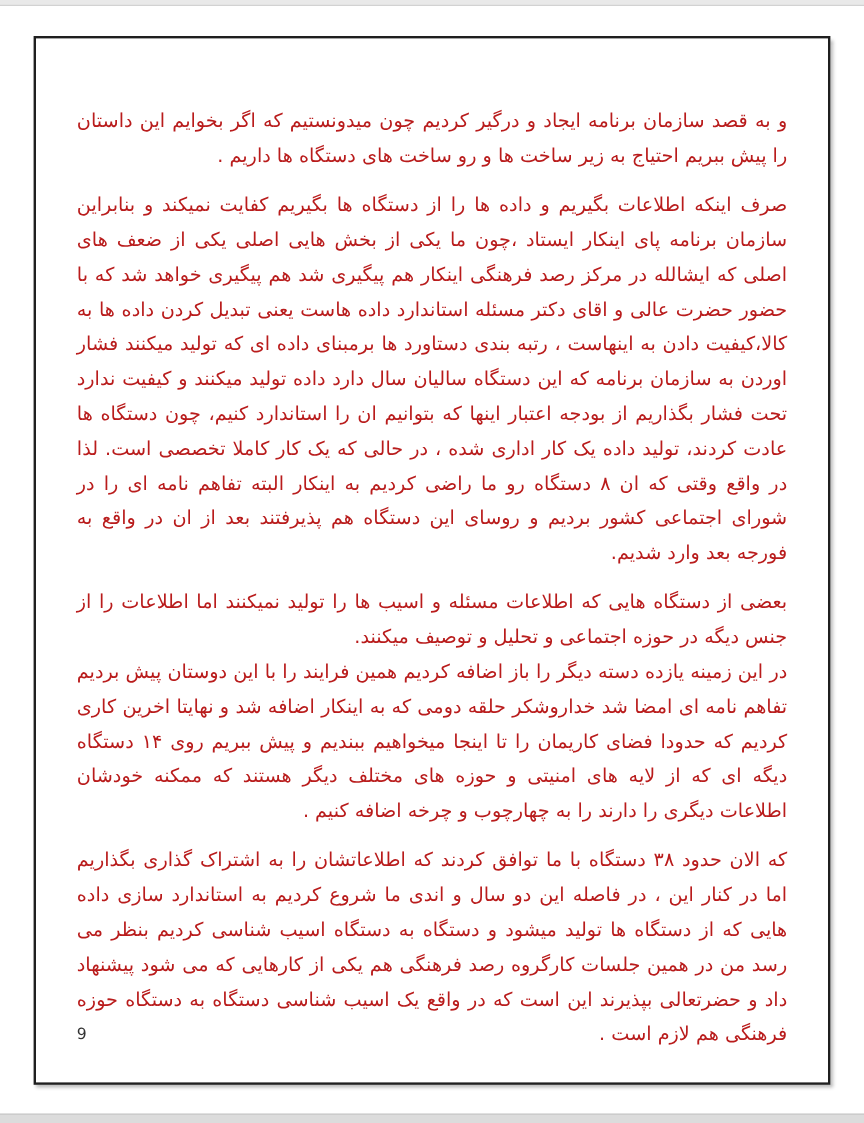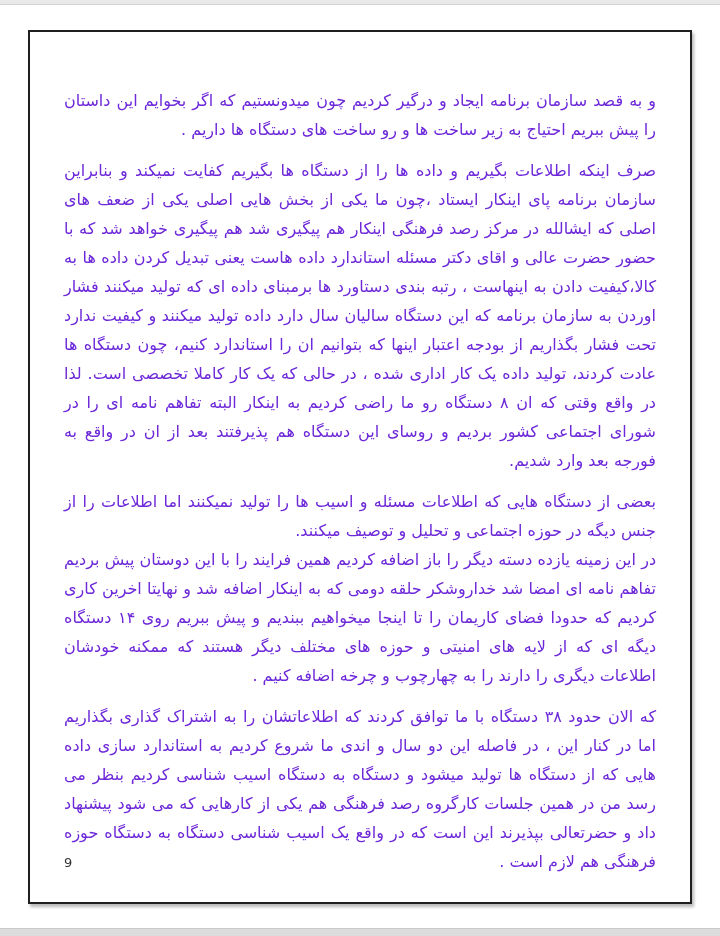--- a/index.html
+++ b/index.html
@@ -43,21 +43,21 @@
   .content {
     position: absolute;
     top: 0; right: 0;
     box-sizing: border-box;
     width: 100%;
     padding: 54px 34px 0 34px;
     direction: rtl;
     text-align: justify;
     font-size: 16px;
     line-height: 29px;
-    color: #6d28d9;
+    color: #b91c1c;
   }
   .para {
     margin: 0 0 12px 0;
     white-space: pre-line;
   }
   .page-number {
     position: absolute;
     left: 34px;
     bottom: 32px;
     font-size: 13px;

